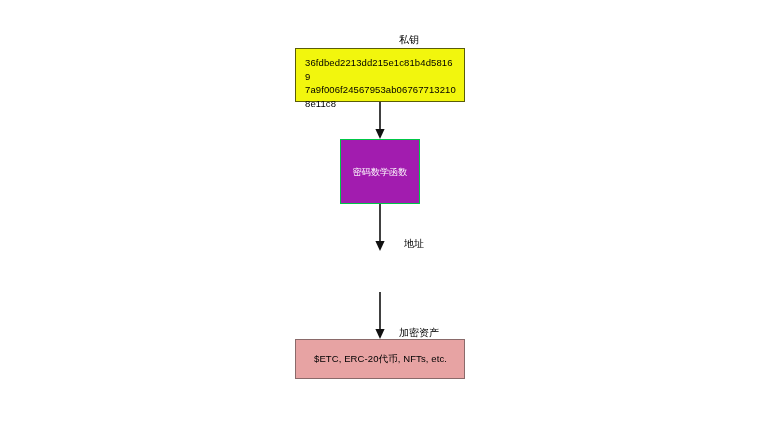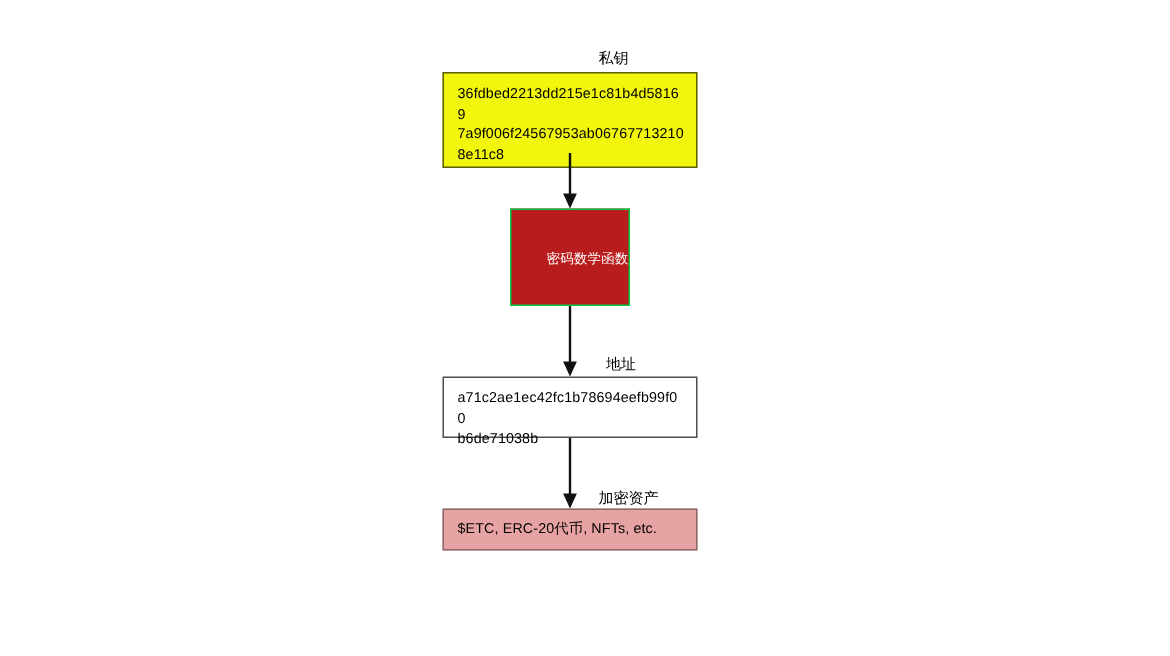--- a/index.html
+++ b/index.html
@@ -38,40 +38,40 @@
     letter-spacing: 0.1px;
     white-space: pre-line;
     word-break: break-all;
   }
 
   
   #node-private-key {
     left: 295px;
     top: 48px;
     width: 170px;
-    height: 64px;
+    height: 54px;
     background: #f2f60d;
     border-color: #5a5c08;
     padding: 6px 8px 6px 9px;
     align-items: flex-start;
   }
   #node-private-key .node-text {
     padding-top: 1px;
   }
 
   
   #node-crypto-fn {
     left: 340px;
     top: 139px;
     width: 80px;
     height: 65px;
-    background: #b91c1c;
+    background: #a21caf;
     border-color: #00c746;
     justify-content: center;
-    text-align: right;
+    text-align: center;
   }
   #node-crypto-fn .node-text {
     color: #ffffff;
     font-size: 9px;
     line-height: 12px;
     width: 100%;
   }
 
   
   #node-address {
@@ -86,24 +86,25 @@
   }
   #node-address .node-text {
     padding-top: 1px;
   }
 
   
   #node-crypto-assets {
     left: 295px;
     top: 339px;
     width: 170px;
-    height: 28px;
+    height: 40px;
     background: #e7a3a3;
     border-color: #8a6a6a;
     padding: 0 8px 0 9px;
+    text-align: center;
   }
   #node-crypto-assets .node-text {
     width: 100%;
   }
 
   
   .edge-label {
     position: absolute;
     font-size: 10px;
     line-height: 13px;
@@ -152,24 +153,20 @@
 
   <div class="connector" id="connector-2">
     <svg width="16" height="47" viewBox="0 0 16 47">
       <line x1="8" y1="0" x2="8" y2="39" stroke="#111111" stroke-width="1.6"></line>
       <polygon points="8,47 3.4,37 12.6,37" fill="#111111"></polygon>
     </svg>
   </div>
 
   <div class="edge-label" id="label-address">地址</div>
 
-  <div class="node" id="node-address">
-    <span class="node-text">a71c2ae1ec42fc1b78694eefb99f00
-b6de71038b</span>
-  </div>
 
   <div class="connector" id="connector-3">
     <svg width="16" height="47" viewBox="0 0 16 47">
       <line x1="8" y1="0" x2="8" y2="39" stroke="#111111" stroke-width="1.6"></line>
       <polygon points="8,47 3.4,37 12.6,37" fill="#111111"></polygon>
     </svg>
   </div>
 
   <div class="edge-label" id="label-crypto-assets">加密资产</div>
 

